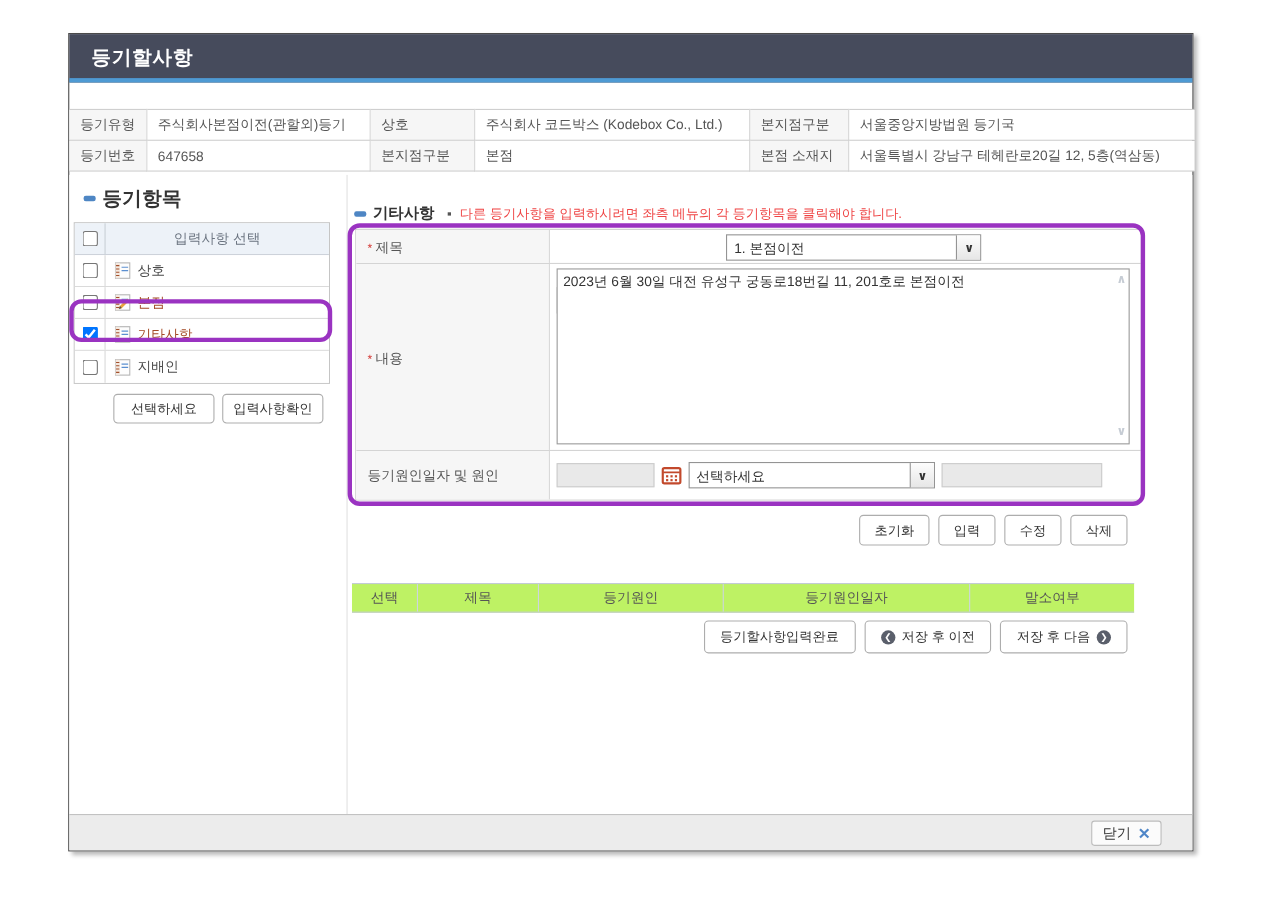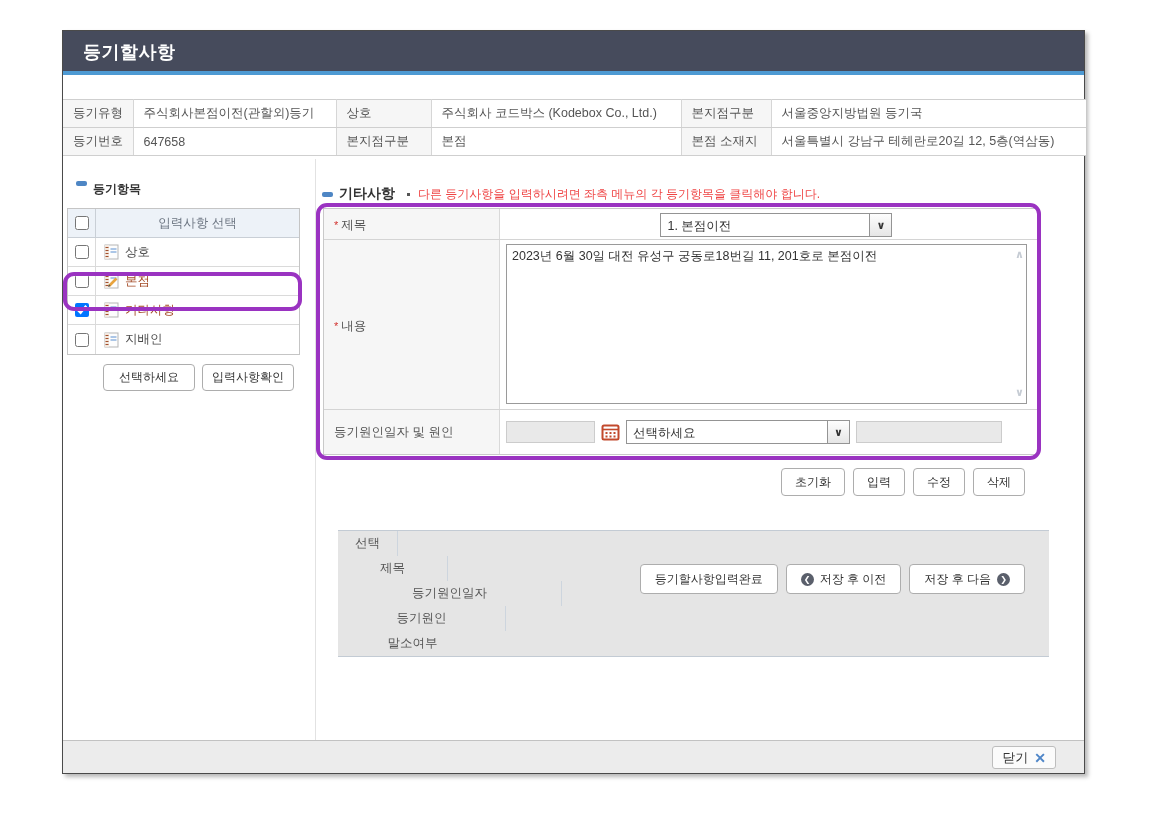--- a/index.html
+++ b/index.html
@@ -21,21 +21,21 @@
                   font-size:12.5px; color:#555; padding:0 10px; overflow:hidden; white-space:nowrap; }
   table.info td:last-child { border-right:none; }
   table.info td.lbl { background:#f6f6f6; }
   table.info td.val { background:#fff; }
 
   
   .sidebar { position:absolute; left:0; top:128px; width:253px; bottom:33px; background:#fff;
              border-right:1px solid #e2e2e2; }
   .sec-head { display:flex; align-items:center; gap:6px; }
   .bullet { width:11px; height:5px; border-radius:2px; background:#4e86c4; display:inline-block; }
-  .sec-head .sec-title { font-size:12px; font-weight:bold; color:#333;margin-top:13px; }
+  .sec-head .sec-title { font-size:18px; font-weight:bold; color:#333; }
   .sidebar .sec-head { margin:9px 0 10px 13px; }
 
   .side-table { margin-left:4px; width:233px; border:1px solid #c5c5c5; }
   .side-row { display:flex; align-items:center; height:29px; border-bottom:1px solid #dadada; background:#fff; }
   .side-row:last-child { border-bottom:none; }
   .side-row.hdr { background:#edf2f8; border-bottom:1px solid #c9cfd6; }
   .cbcell { width:28px; display:flex; justify-content:center; align-items:center; align-self:stretch;
             border-right:1px solid #dadada; }
   .side-row.hdr .cbcell { border-right:1px solid #c9cfd6; }
   input[type=checkbox] { width:14px; height:14px; }
@@ -87,22 +87,22 @@
   .ta-up { top:5px; } .ta-down { bottom:7px; }
 
   .dis-input { height:22px; background:#e9e9e9; border:1px solid #cccccc; }
   .di1 { width:89px; } .di2 { width:146px; }
 
   
   .action-btns { position:absolute; top:309px; right:59px; display:flex; gap:8px; }
   .action-btns .btn { height:28px; padding:0 13px; }
 
   
-  .list-table { position:absolute; left:21px; top:371px; width:711px; display:flex;
-                border-top:1px solid #c3cbd4; border-bottom:1px solid #c3cbd4; background:#e5e5e5;flex-direction:column; }
+  .list-table { position:absolute; left:3px; top:371px; width:711px; display:flex;
+                border-top:1px solid #c3cbd4; border-bottom:1px solid #c3cbd4; background:#bef264; }
   .lth { height:25px; line-height:25px; text-align:center; font-size:12.5px; color:#555;
          border-right:1px solid #cdd5de; overflow:hidden; white-space:nowrap; }
   .lth:last-child { border-right:none; }
   .c0{width:60px;} .c1{width:110px;} .c2{width:224px;} .c3{width:168px;} .c4{width:149px;}
 
   
   .bottom-btns { position:absolute; top:405px; right:59px; display:flex; gap:8px; }
   .bottom-btns .btn { height:30px; padding:0 14px; gap:6px; }
   .circ { width:13px; height:13px; border-radius:50%; background:#5a5f6b; color:#fff; font-size:8px;
           line-height:13px; text-align:center; display:inline-block; }
@@ -312,22 +312,22 @@
       <div class="action-btns">
         <button class="btn">초기화</button>
         <button class="btn">입력</button>
         <button class="btn">수정</button>
         <button class="btn">삭제</button>
       </div>
 
       <div class="list-table">
         <span class="lth c0">선택</span>
         <span class="lth c1">제목</span>
+        <span class="lth c3">등기원인</span>
         <span class="lth c2">등기원인일자</span>
-        <span class="lth c3">등기원인</span>
         <span class="lth c4">말소여부</span>
       </div>
 
       <div class="bottom-btns">
         <button class="btn">등기할사항입력완료</button>
         <button class="btn">
           <span class="circ">❮</span>
           <span>저장 후 이전</span>
         </button>
         <button class="btn">

